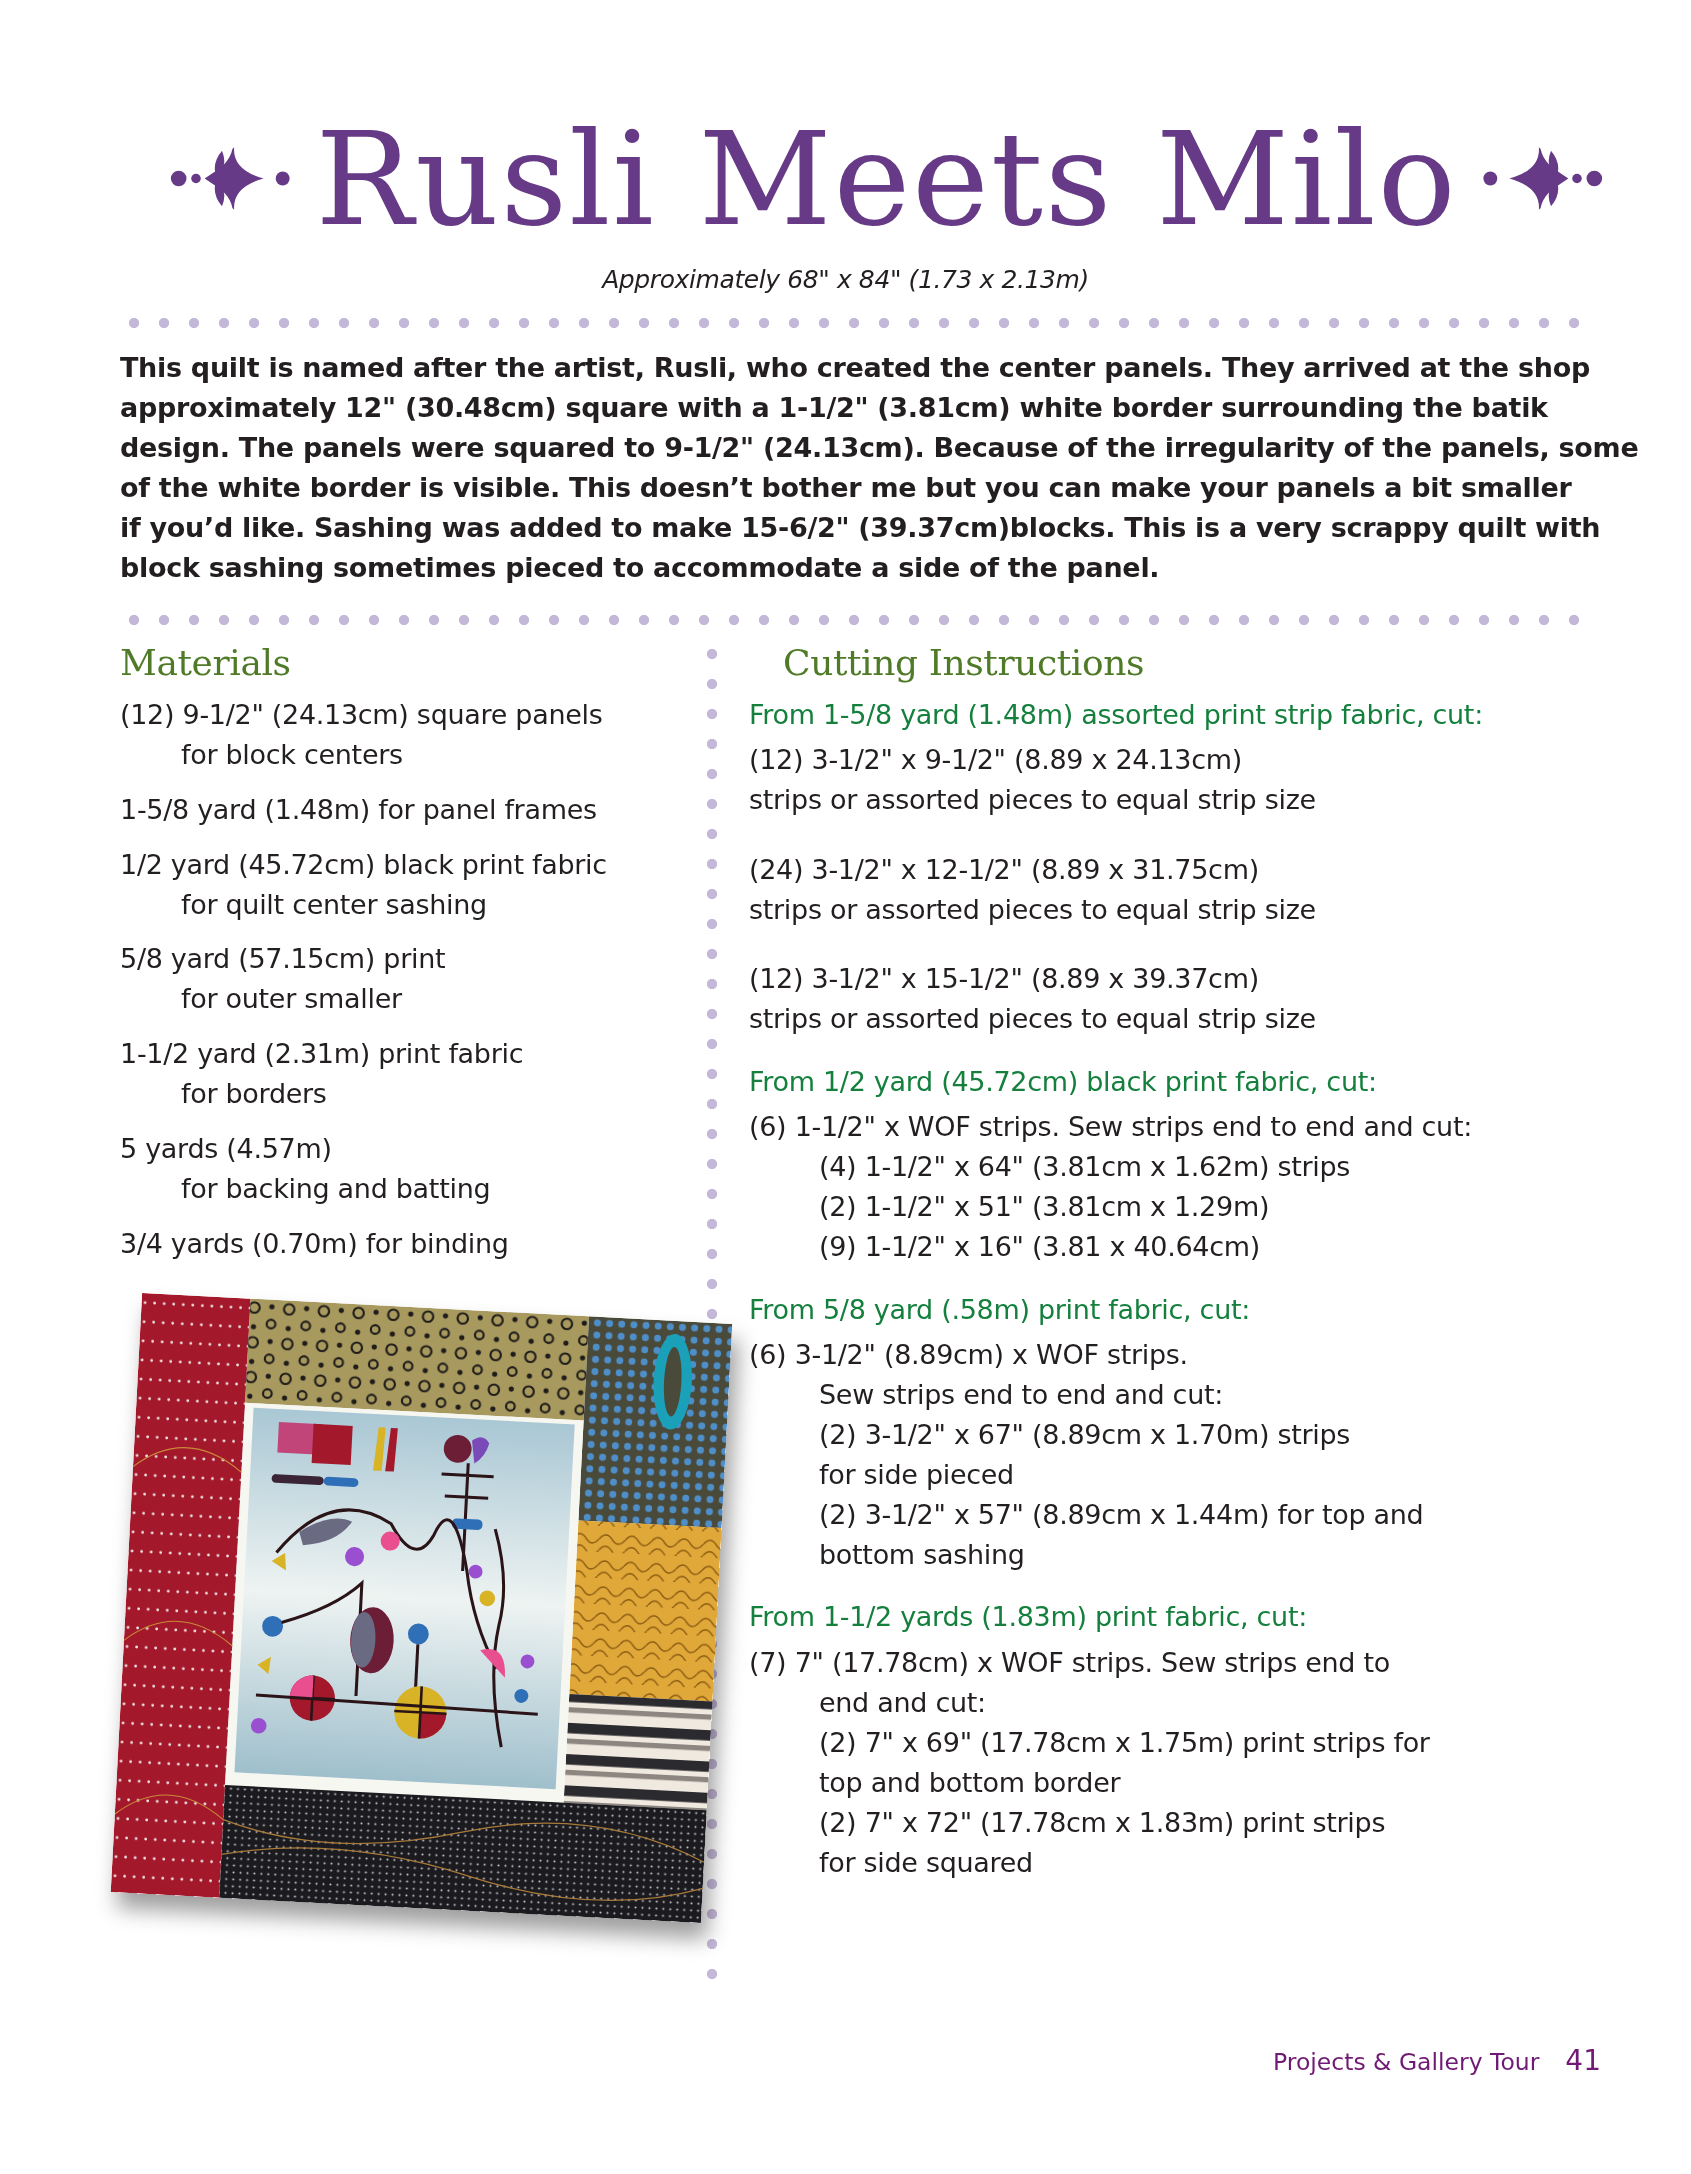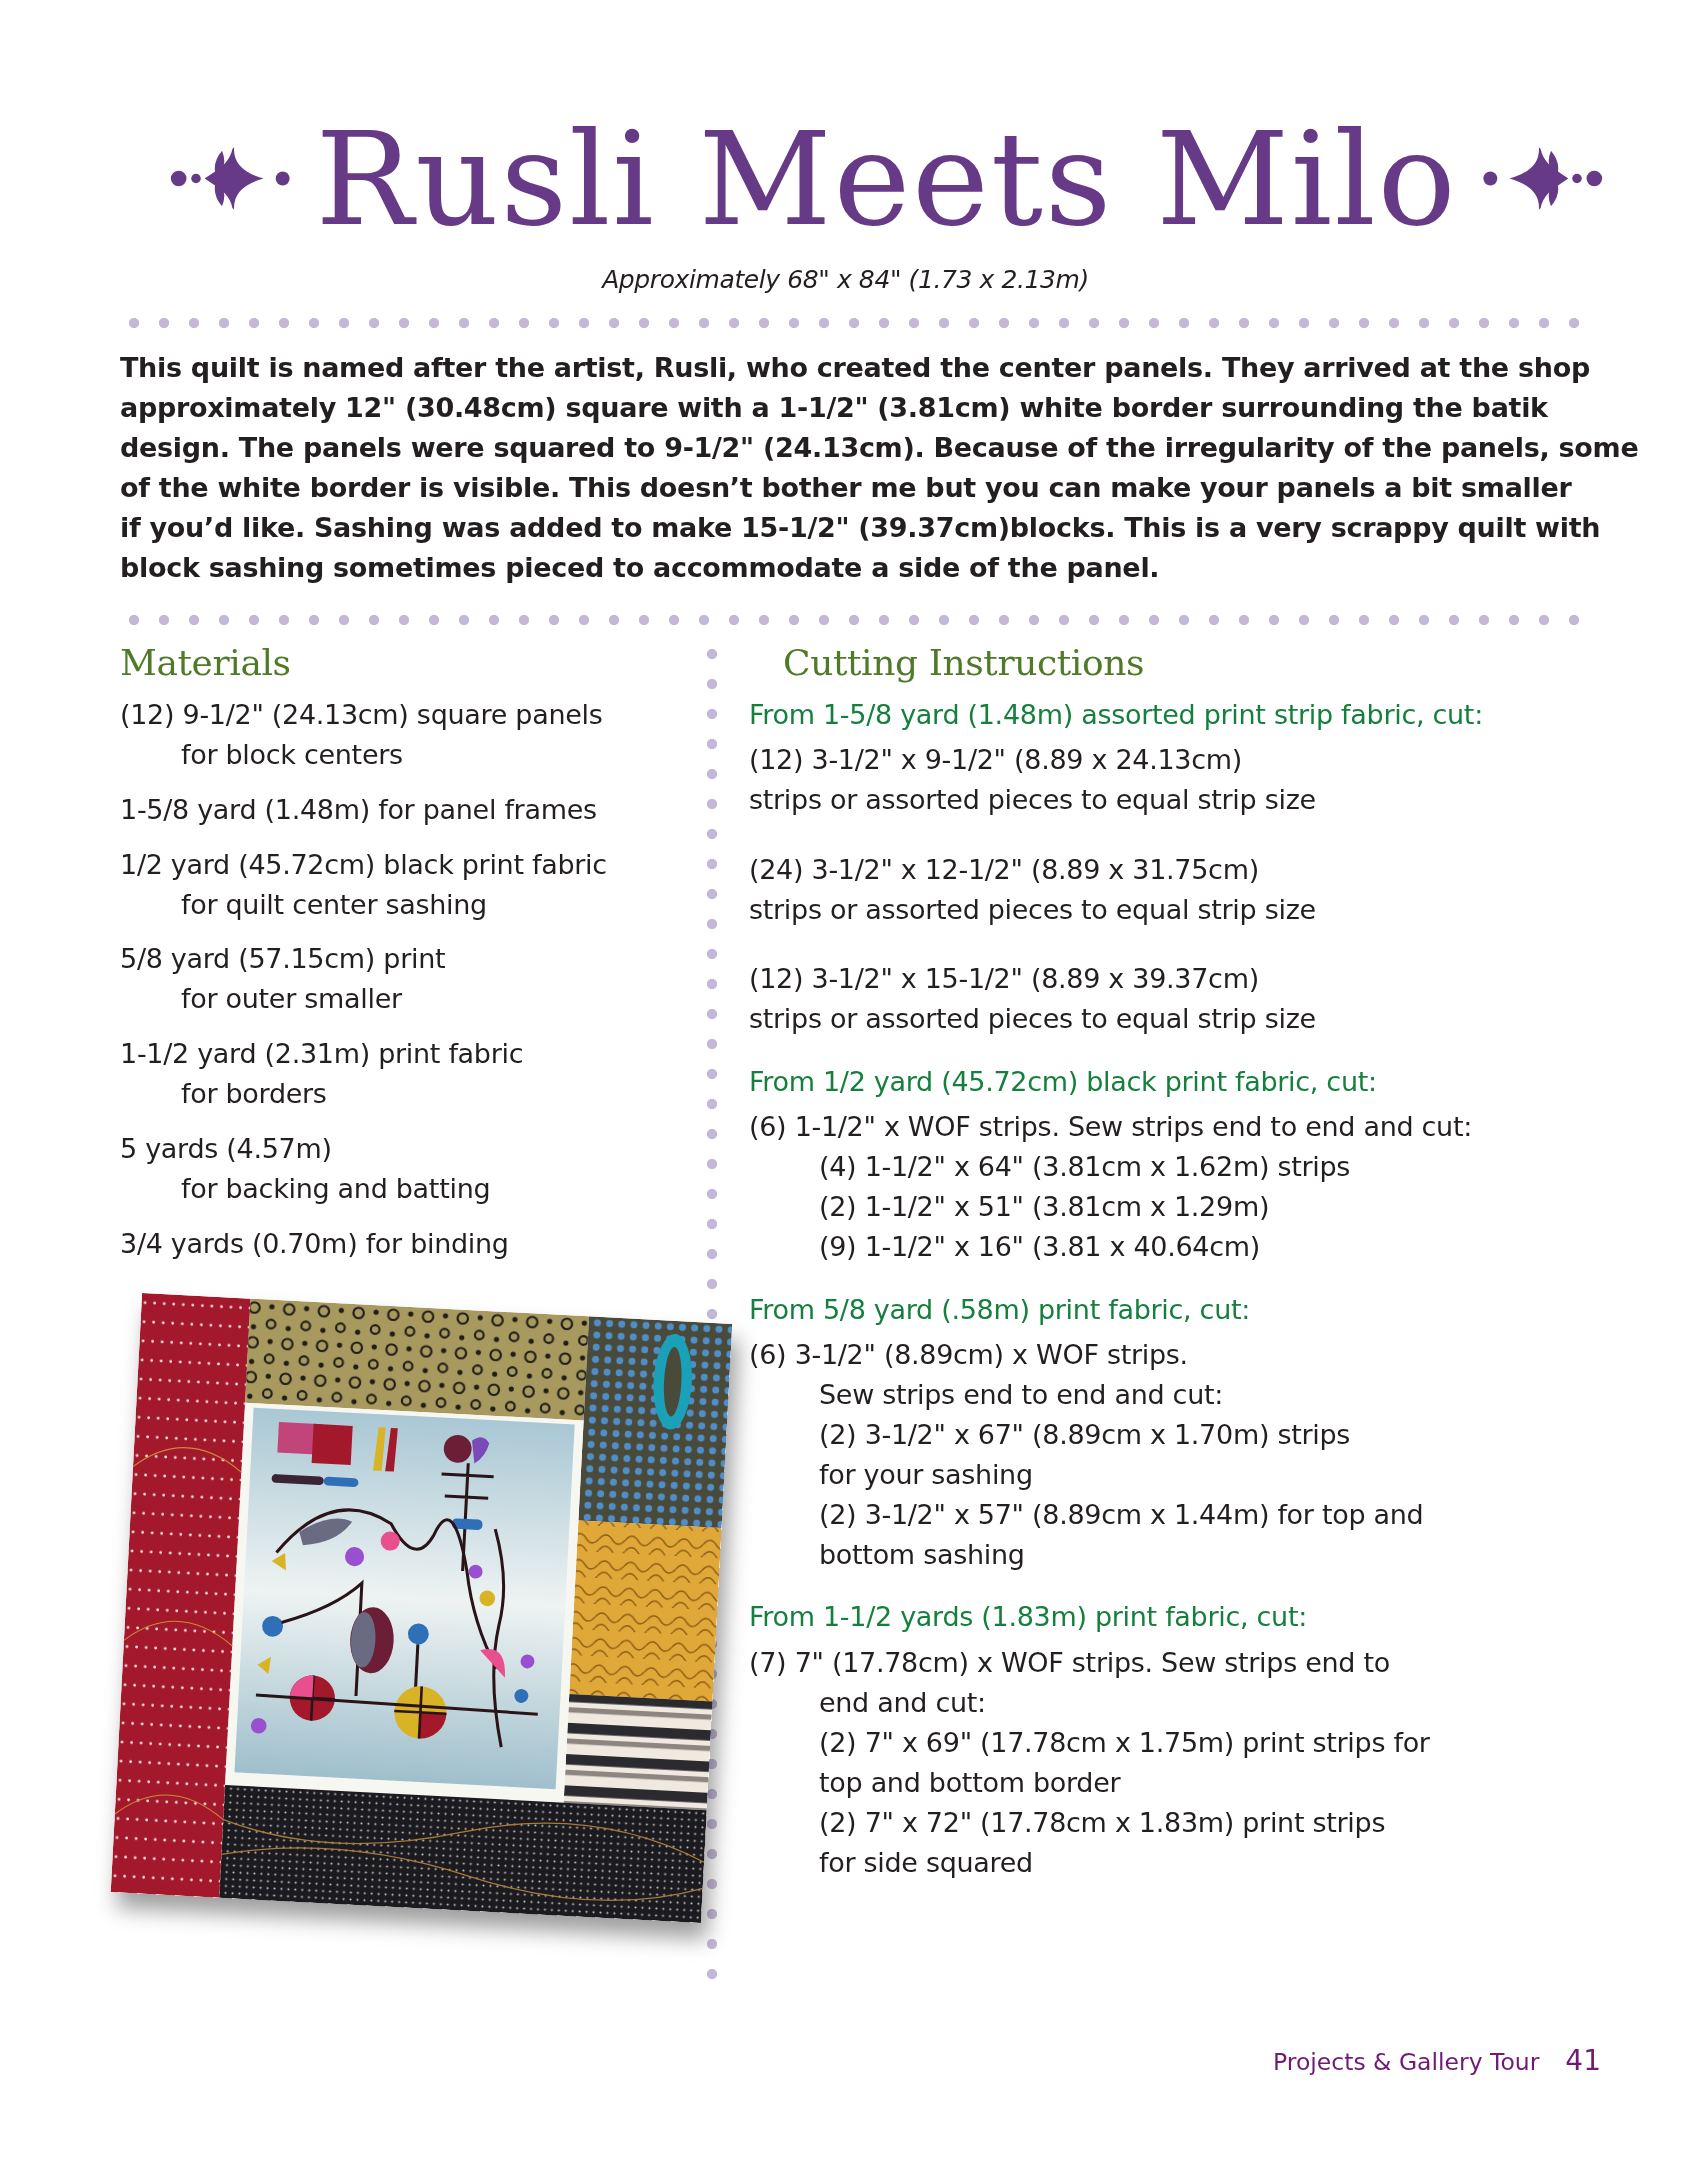--- a/index.html
+++ b/index.html
@@ -106,21 +106,21 @@
 
 <div class="subtitle">Approximately 68" x 84" (1.73 x 2.13m)</div>
 
 <div class="hdots" style="top:317px;"></div>
 
 <div class="intro">
   <span>This quilt is named after the artist, Rusli, who created the center panels. They arrived at the shop</span>
   <span>approximately 12" (30.48cm) square with a 1-1/2" (3.81cm) white border surrounding the batik</span>
   <span>design. The panels were squared to 9-1/2" (24.13cm). Because of the irregularity of the panels, some</span>
   <span>of the white border is visible. This doesn’t bother me but you can make your panels a bit smaller</span>
-  <span>if you’d like. Sashing was added to make 15-1/2" (39.37cm)blocks. This is a very scrappy quilt with</span>
+  <span>if you’d like. Sashing was added to make 15-6/2" (39.37cm)blocks. This is a very scrappy quilt with</span>
   <span>block sashing sometimes pieced to accommodate a side of the panel.</span>
 </div>
 
 <div class="hdots" style="top:614px;"></div>
 <div class="vdots"></div>
 
 <div class="section-heading" style="left:120px; top:645px;">Materials</div>
 <div class="materials">
   <div class="mat-item">
     <div class="mat-line">(12) 9-1/2" (24.13cm) square panels</div>
@@ -268,21 +268,21 @@
   <div class="cut-line">(6) 1-1/2" x WOF strips. Sew strips end to end and cut:</div>
   <div class="cut-line indent">(4) 1-1/2" x 64" (3.81cm x 1.62m) strips</div>
   <div class="cut-line indent">(2) 1-1/2" x 51" (3.81cm x 1.29m)</div>
   <div class="cut-line indent">(9) 1-1/2" x 16" (3.81 x 40.64cm)</div>
   <div class="gap-md"></div>
 
   <div class="cut-head">From 5/8 yard (.58m) print fabric, cut:</div>
   <div class="cut-line">(6) 3-1/2" (8.89cm) x WOF strips.</div>
   <div class="cut-line indent">Sew strips end to end and cut:</div>
   <div class="cut-line indent">(2) 3-1/2" x 67" (8.89cm x 1.70m) strips</div>
-  <div class="cut-line indent">for your sashing</div>
+  <div class="cut-line indent">for side pieced</div>
   <div class="cut-line indent">(2) 3-1/2" x 57" (8.89cm x 1.44m) for top and</div>
   <div class="cut-line indent">bottom sashing</div>
   <div class="gap-md"></div>
 
   <div class="cut-head">From 1-1/2 yards (1.83m) print fabric, cut:</div>
   <div class="cut-line">(7) 7" (17.78cm) x WOF strips. Sew strips end to</div>
   <div class="cut-line indent">end and cut:</div>
   <div class="cut-line indent">(2) 7" x 69" (17.78cm x 1.75m) print strips for</div>
   <div class="cut-line indent">top and bottom border</div>
   <div class="cut-line indent">(2) 7" x 72" (17.78cm x 1.83m) print strips</div>

